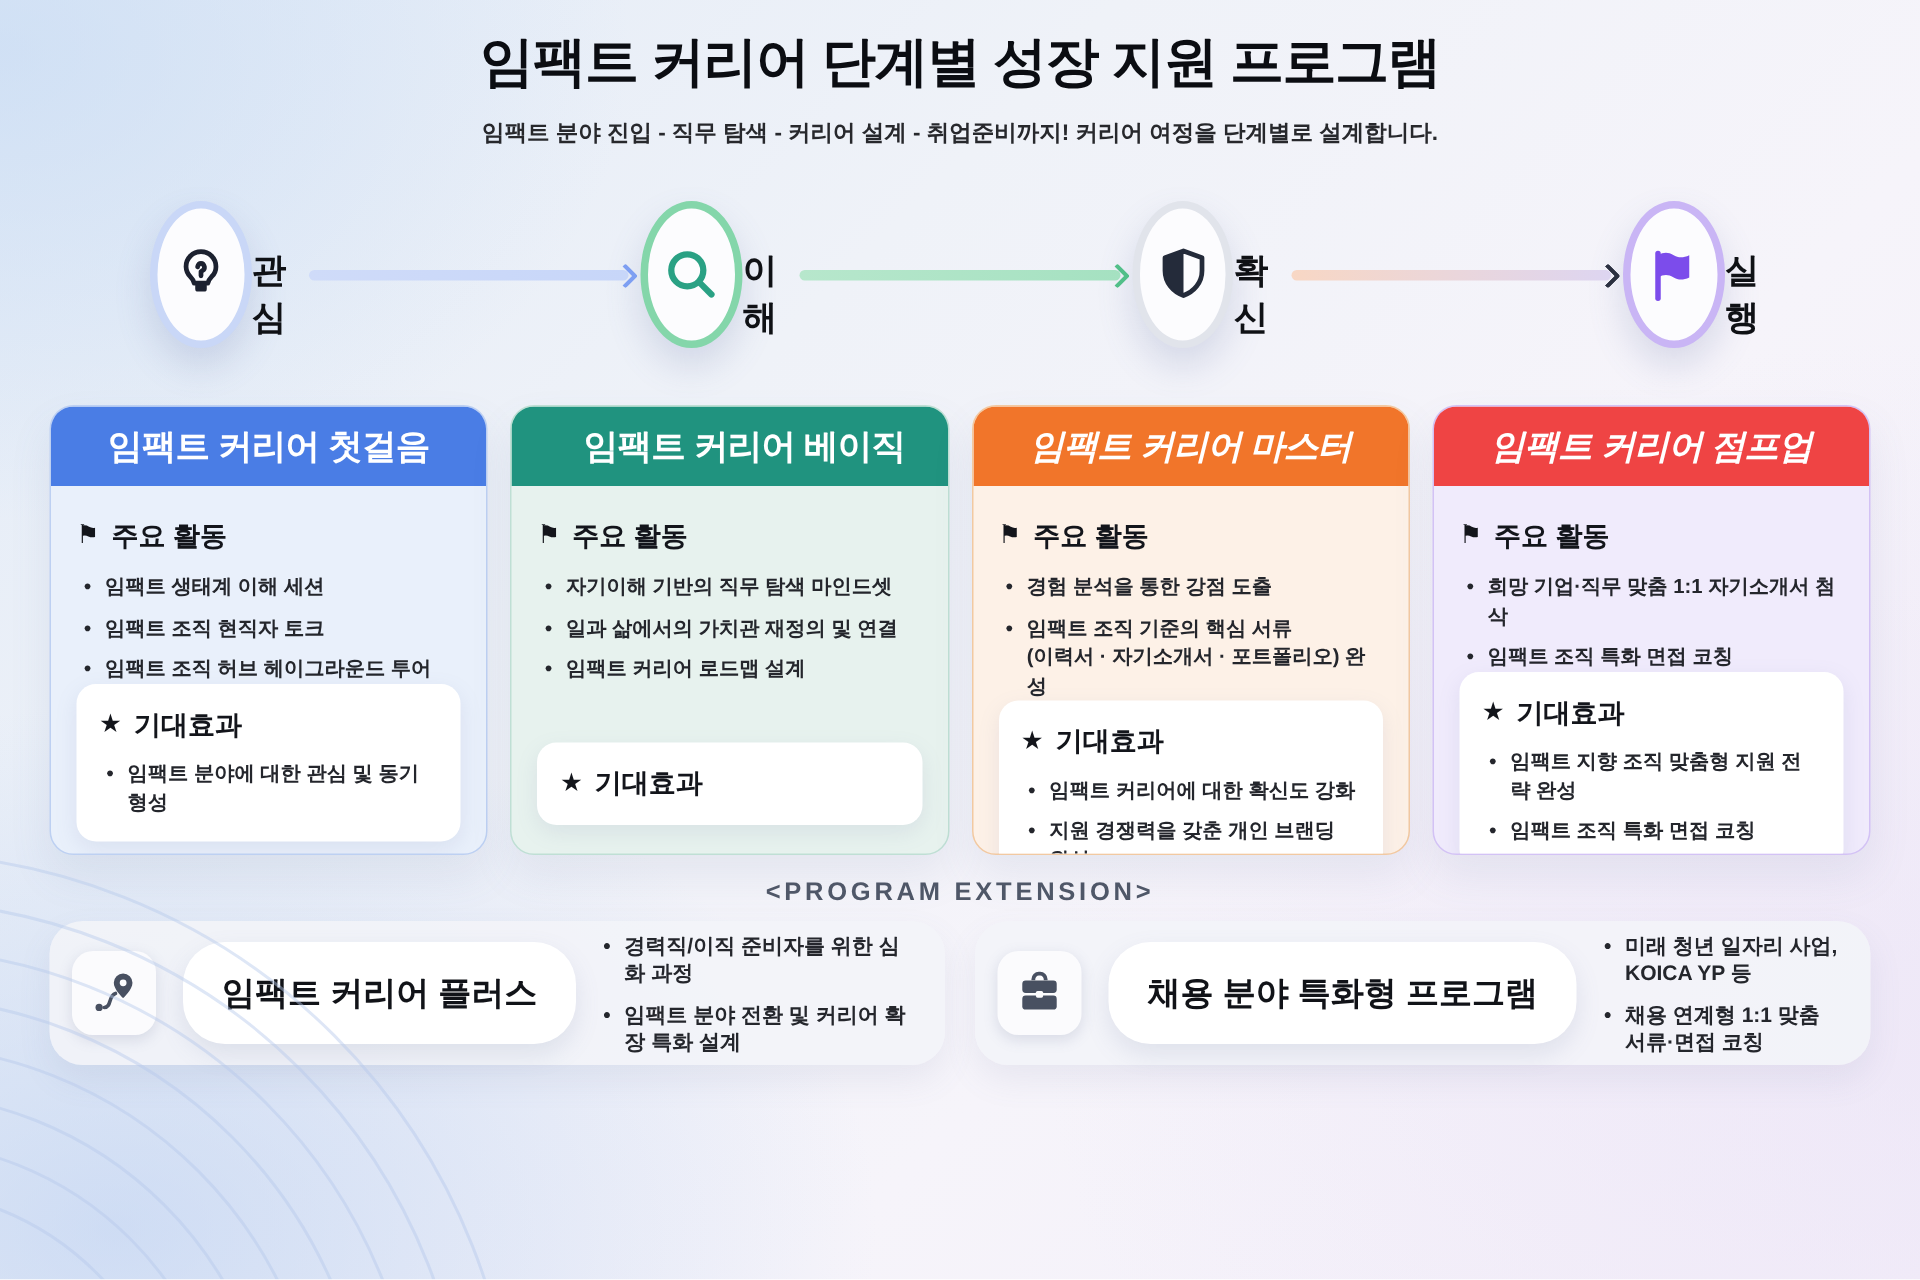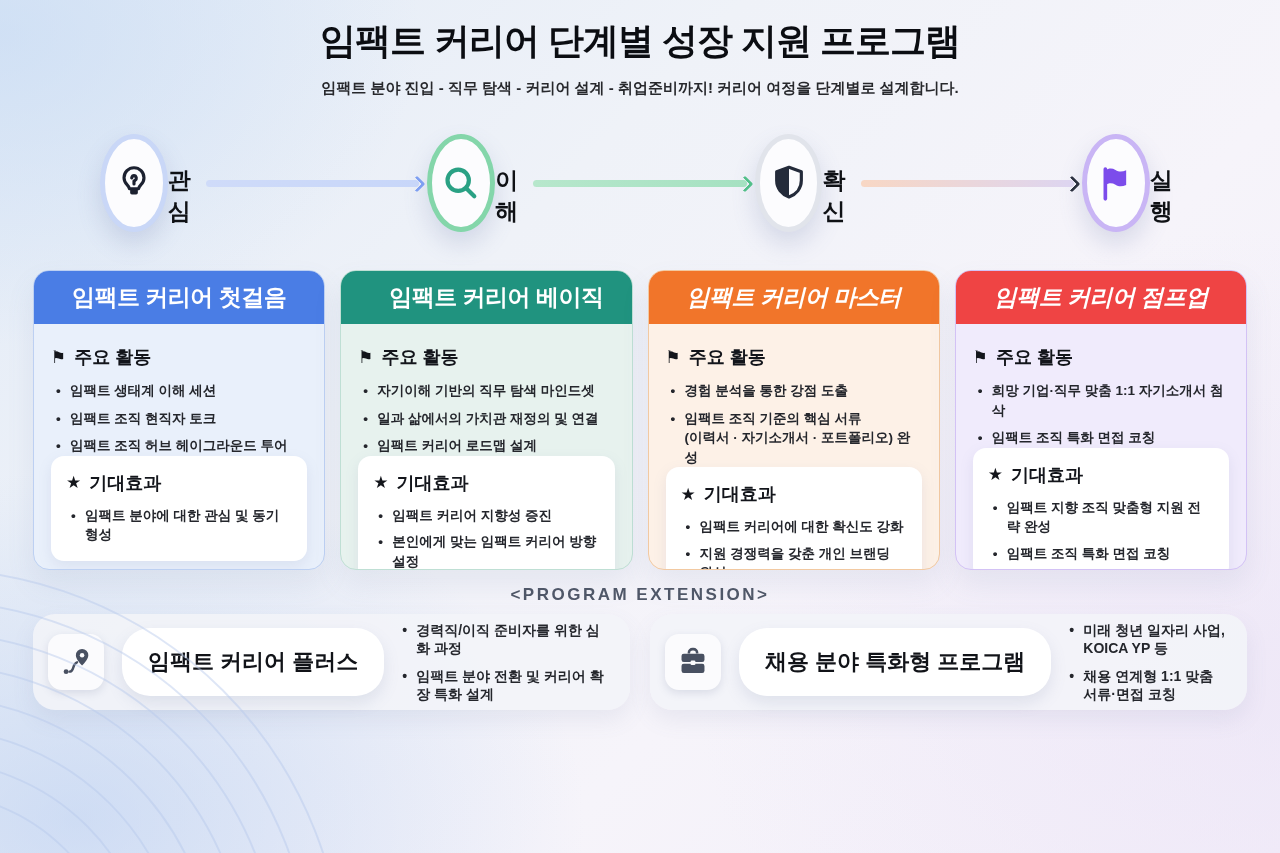--- a/index.html
+++ b/index.html
@@ -211,28 +211,20 @@
             </li>
           <li>
               <span>임팩트 커리어 로드맵 설계</span>
             </li>
         </ul>
         <div class="effects-box">
           <div class="sec-title">
             <span class="sec-glyph">★</span>
             <span>기대효과</span>
           </div>
-          <ul class="bullets">
-            <li>
-                <span>임팩트 커리어 지향성 증진</span>
-              </li>
-            <li>
-                <span>본인에게 맞는 임팩트 커리어 방향 설정</span>
-              </li>
-          </ul>
         </div>
       </div>
     </article>
 
     <article class="card" style="background: rgb(253, 241, 231); border-color: rgb(242, 201, 161);">
       <div class="card-header" style="background: rgb(241, 117, 42); font-style: italic;">임팩트 커리어 마스터</div>
       <div class="card-body">
         <div class="sec-title">
           <span class="sec-glyph">⚑</span>
           <span>주요 활동</span>

